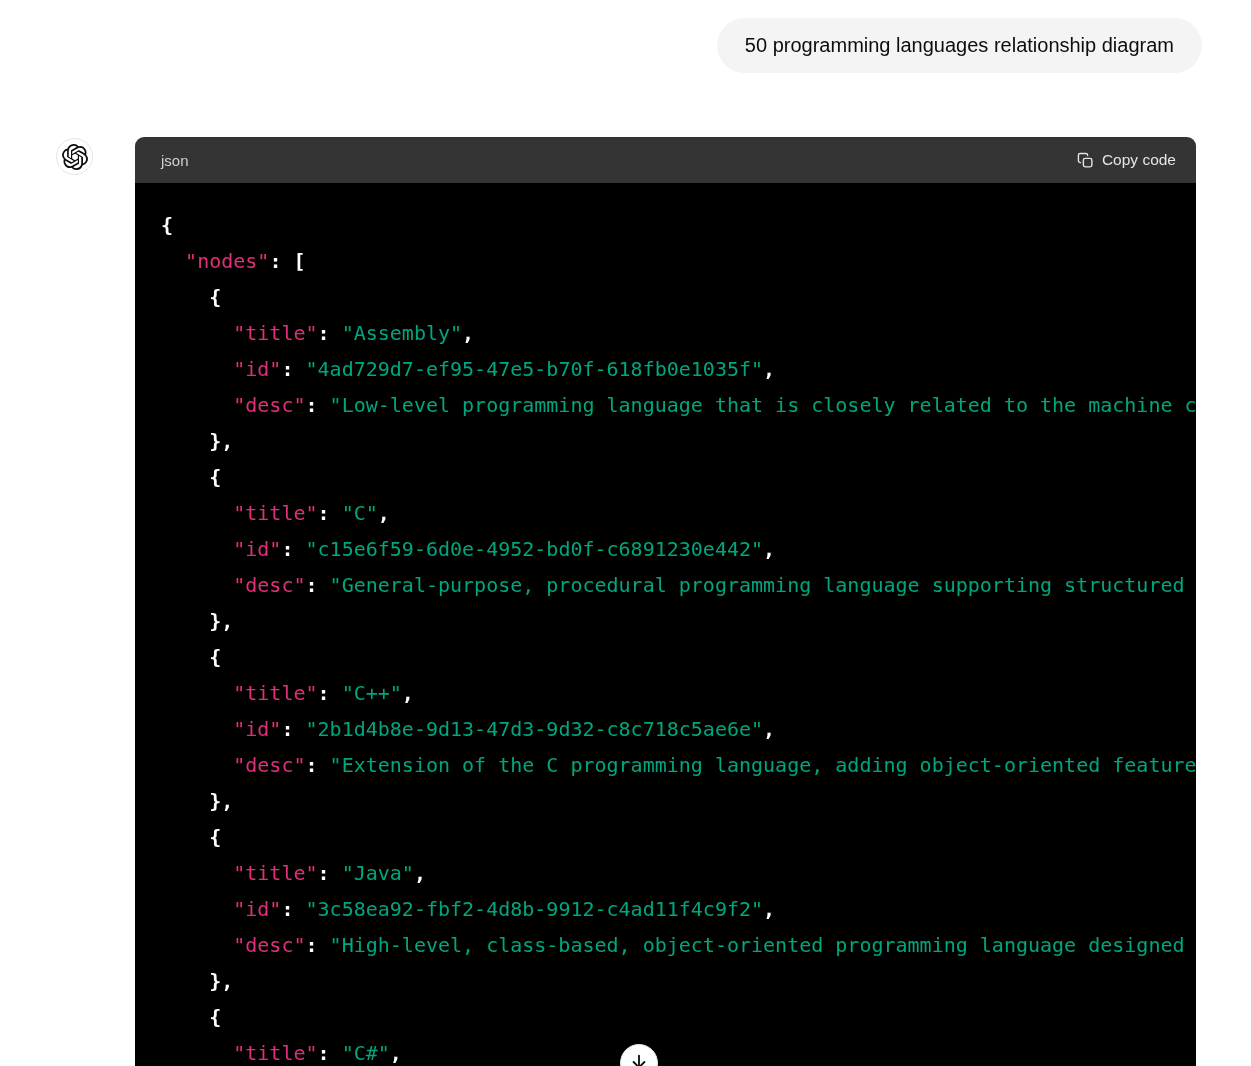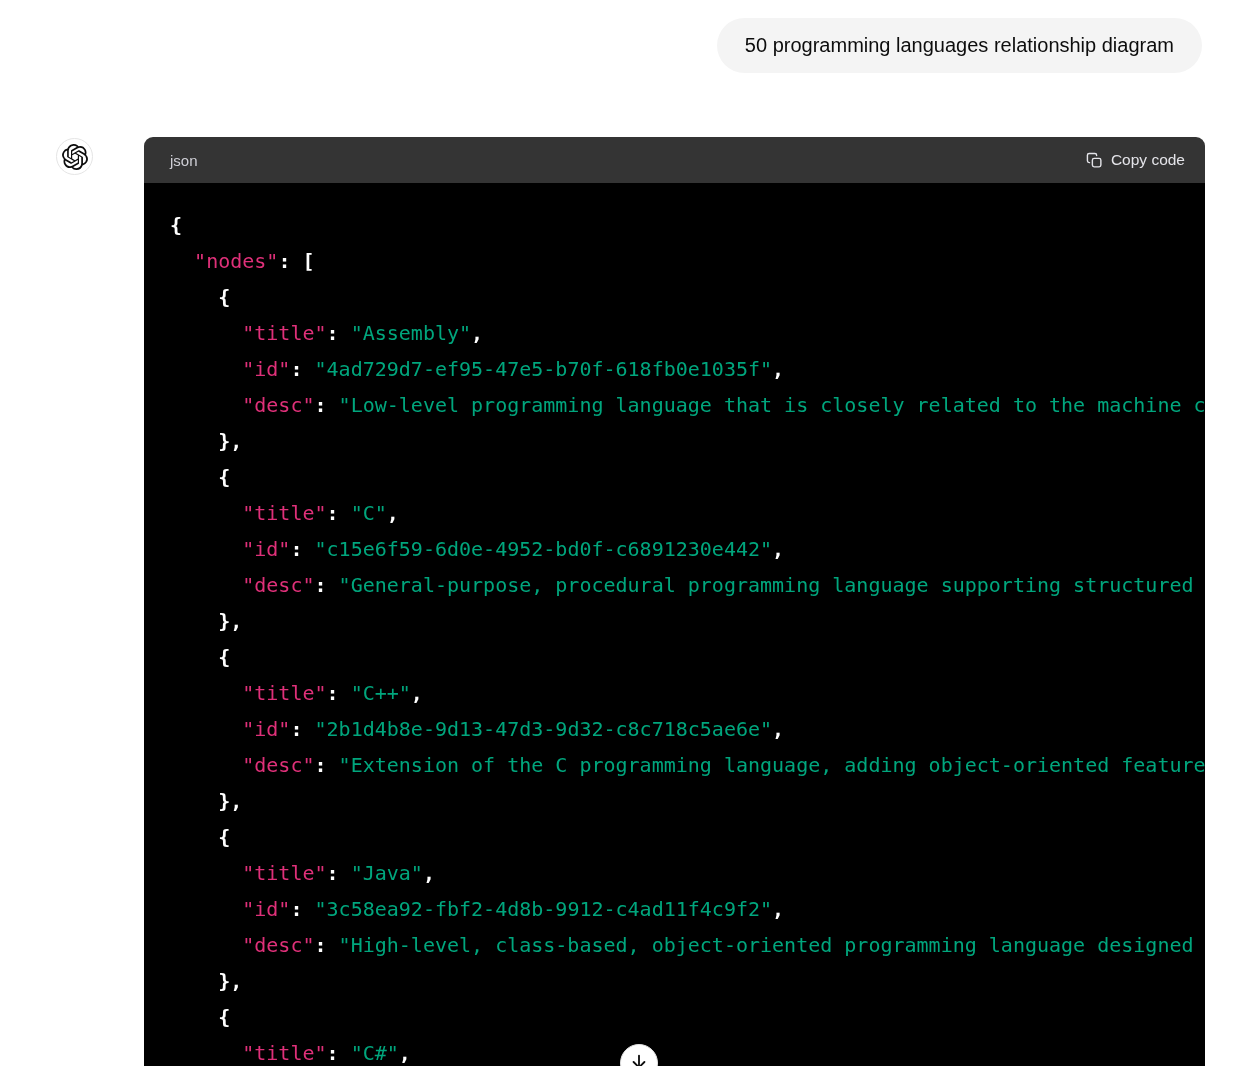--- a/index.html
+++ b/index.html
@@ -22,21 +22,21 @@
   
   .avatar {
     position: absolute; left: 56px; top: 138px;
     width: 37px; height: 37px; border-radius: 50%;
     border: 1px solid #e5e5e5; background: #ffffff;
     display: flex; align-items: center; justify-content: center;
   }
   .avatar svg { display: block; }
 
   
-  .code-block { position: absolute; left: 144px; top: 137px; width: 1061px; }
+  .code-block { position: absolute; left: 135px; top: 137px; width: 1061px; }
   .code-header {
     height: 46px; background: var(--header-bg, #343434);
     border-radius: 9px 9px 0 0;
     display: flex; align-items: center; justify-content: space-between;
     padding: 0 20px 0 26px;
   }
   .code-lang { color: #cfcfd6; font-size: 15px; }
   .copy-btn {
     display: flex; align-items: flex-end; gap: 8px;
     background: none; border: none; padding: 0; margin: 0; cursor: pointer;

